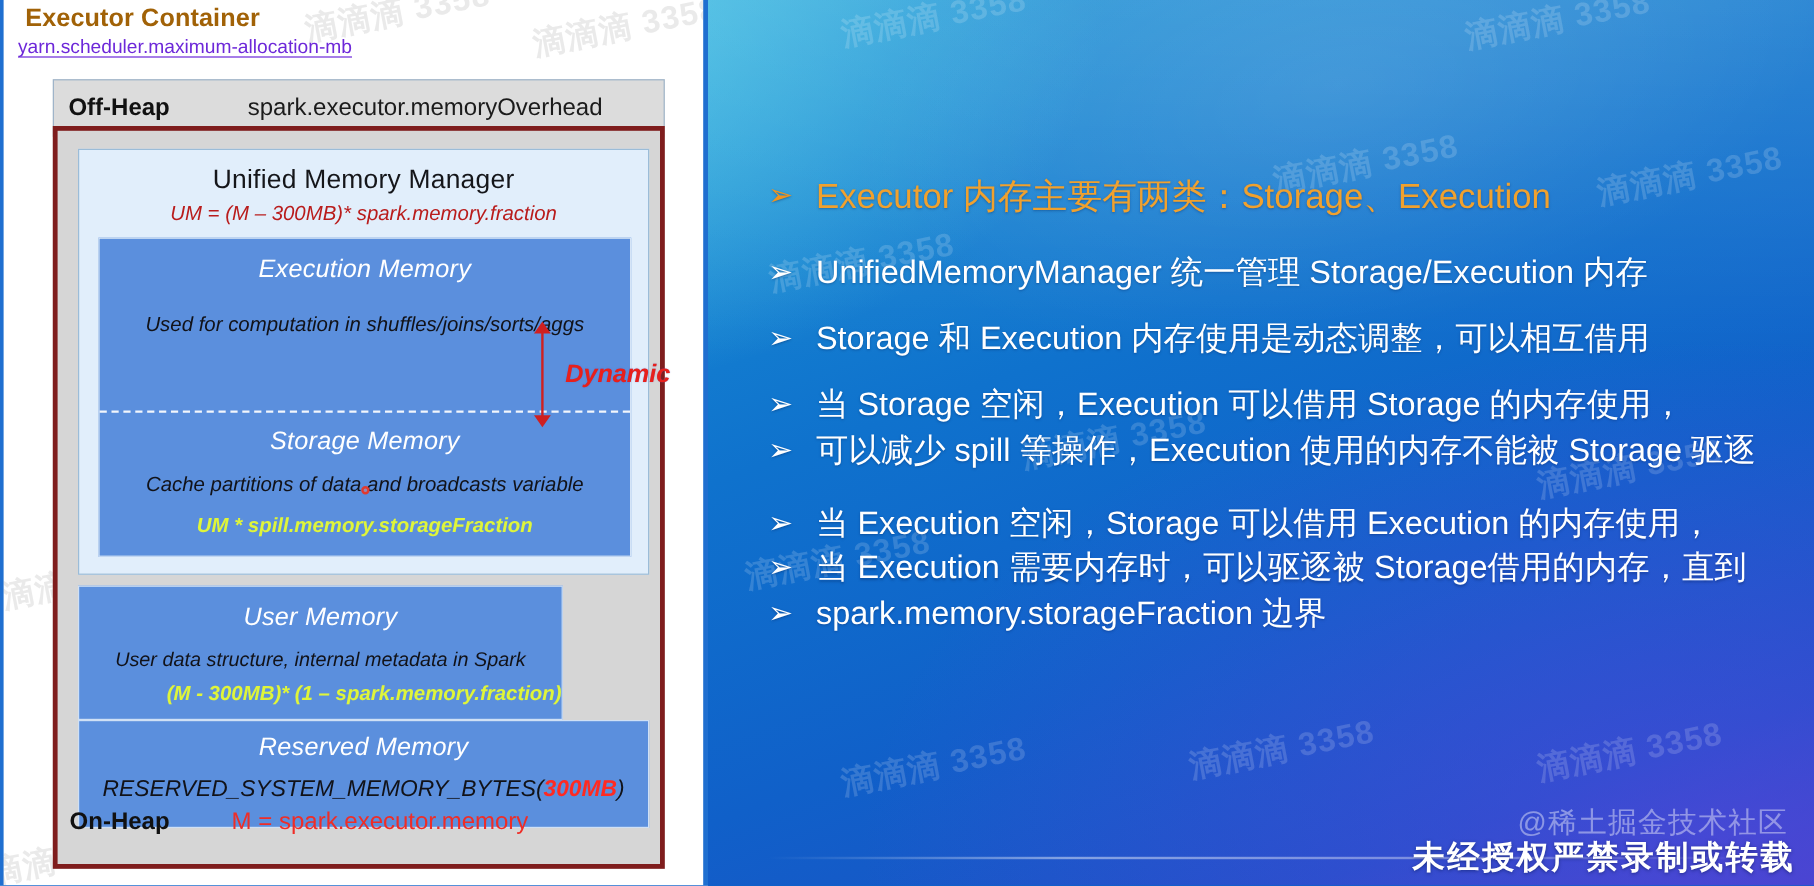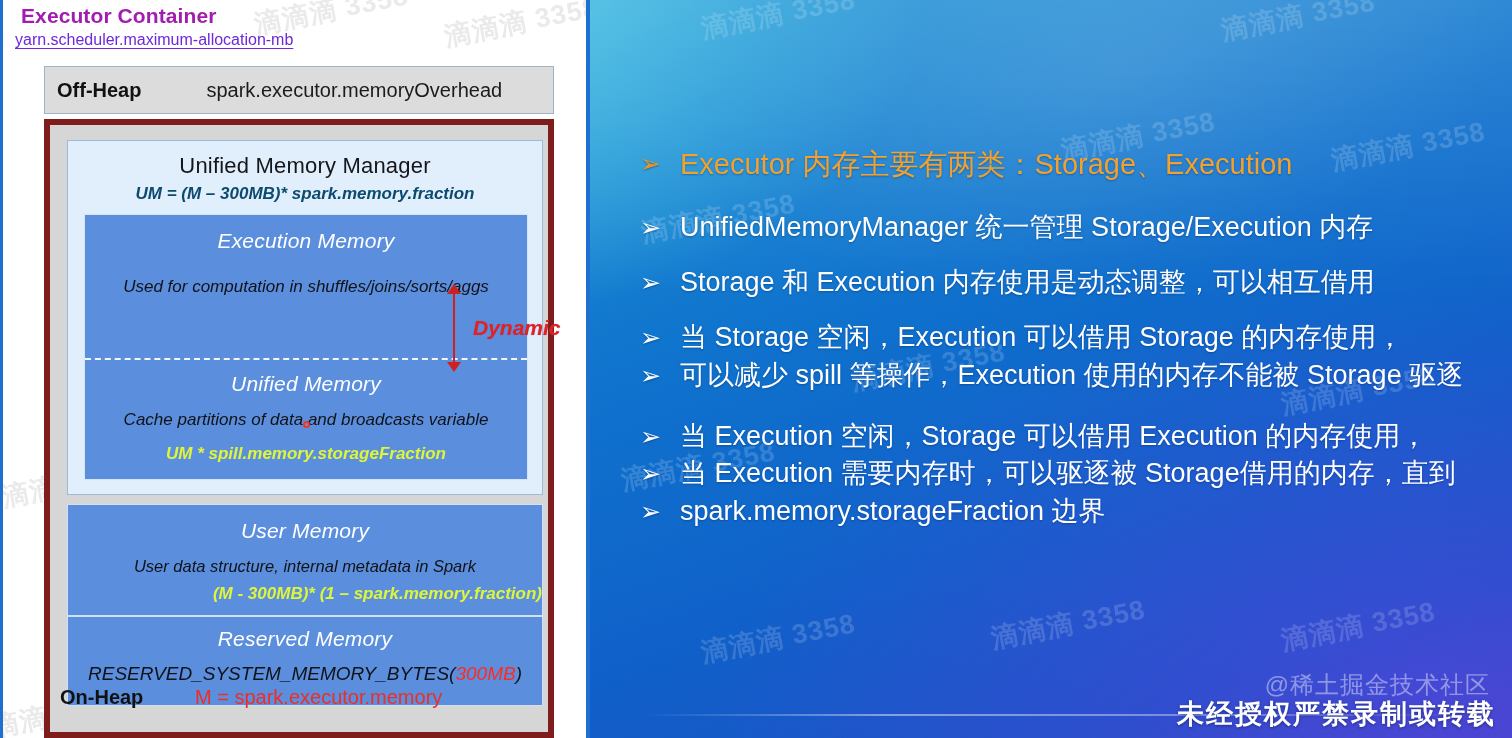--- a/index.html
+++ b/index.html
@@ -48,57 +48,57 @@
   
   .panel {
     position:absolute; left:0; top:0; width:590px; height:738px;
     background:#ffffff;
     border-right:4px solid #1f6fd0;
     border-left:3px solid #1f6fd0;
     overflow:hidden;
   }
   .panel-title {
     position:absolute; left:18px; top:4px;
-    font-size:21px; font-weight:bold; color:#a21caf;
+    font-size:21px; font-weight:bold; color:#a16207;
     letter-spacing:0.1px;
   }
   .panel-sub {
     position:absolute; left:12px; top:31px;
     font-size:16px; color:#6d28d9;
     text-decoration:underline;
     text-underline-offset:3px;
   }
 
   
   .offheap {
     position:absolute; left:41px; top:66px; width:510px; height:48px;
     background:#dcdcdc; border:1px solid #9fb4c9;
     display:flex; align-items:center;gap:43px;
   }
   .offheap-label { font-size:20px; font-weight:bold; color:#111; margin-left:12px; }
   .offheap-val   { font-size:20px; color:#1b1b1b; margin-left:22px; }
 
   
   .onheap {
-    position:absolute; left:41px; top:119px; width:510px; height:619px;
-    background:#d6d6d6; border:6px solid #7f1d1d;padding-left:32px;
+    position:absolute; left:41px; top:105px; width:510px; height:619px;
+    background:#d6d6d6; border:4px solid #7f1d1d;padding-left:32px;
   }
 
   
   .umm {
     position:absolute; left:17px; top:15px; width:476px; height:355px;
     background:#e1eefb; border:1px solid #9bbcd8;
   }
   .umm-title {
     text-align:center; font-size:22px; color:#15161a;
     margin-top:12px; letter-spacing:0.2px;
   }
   .umm-formula {
-    text-align:center; font-size:17px; font-style:italic; font-weight:bold;
-    color:#0c4a6e; margin-top:5px;
+    text-align:center; font-size:17px; font-style:italic; font-weight:normal;
+    color:#b91c1c; margin-top:5px;
   }
 
   
   .unified {
     position:absolute; left:16px; top:73px; width:444px; height:266px;
     background:#5b8fdd; border:1px solid #d5e4f6;
   }
   .blue-h1 {
     text-align:center; font-size:21px; font-style:italic; color:#ffffff;
     margin-top:14px; letter-spacing:0.2px;
@@ -135,37 +135,37 @@
   .dyn-arrow::after  { bottom:-9px; border-top:10px solid #cf2020; }
   .dyn-label {
     position:absolute; left:388px; top:101px;
     font-size:21px; font-style:italic; font-weight:bold; color:#e8201b;
     text-shadow:0 0 1px rgba(80,80,200,0.6);
     text-align:center;
   }
 
   
   .usermem {
-    position:absolute; left:17px; top:379px; width:476px; height:112px;
+    position:absolute; left:17px; top:379px; width:404px; height:112px;
     background:#5b8fdd; border:1px solid #cfe0f5;
   }
   .usermem .blue-desc { margin-top:14px; font-size:16.5px; }
   .usermem .blue-formula { margin-top:8px;text-align:right; }
 
   
   .resmem {
     position:absolute; left:17px; top:491px; width:476px; height:90px;
     background:#5b8fdd; border:1px solid #cfe0f5;
   }
   .resmem .blue-h1 { margin-top:10px; }
   .res-line {
     text-align:center; font-size:19px; font-style:italic; color:#111218;
     margin-top:12px;
   }
-  .res-300 { color:#ff2a22; font-weight:normal;margin-top:24px; }
+  .res-300 { color:#ff2a22; font-weight:bold;margin-top:24px; }
 
   
   .onheap-foot { position:absolute; left:0; right:0; bottom:10px; height:44px; }
   .onheap-label {
     position:absolute; left:10px; top:8px;
     font-size:20px; font-weight:bold; color:#111;
   }
   .onheap-val {
     position:absolute; left:145px; top:8px;
     font-size:20px; color:#ef2d27;
@@ -251,21 +251,21 @@
         <div class="umm-title">Unified Memory Manager</div>
         <div class="umm-formula">UM = (M – 300MB)* spark.memory.fraction</div>
 
         <div class="unified">
           <div class="blue-h1">Execution Memory</div>
           <div class="blue-desc">Used for computation in shuffles/joins/sorts/aggs</div>
 
           <div class="divider"></div>
 
           <div class="storage-part">
-            <div class="blue-h1">Unified Memory</div>
+            <div class="blue-h1">Storage Memory</div>
             <div class="blue-desc" style="margin-top:14px;">Cache partitions of data and broadcasts variable</div>
             <div class="blue-formula">UM * spill.memory.storageFraction</div>
           </div>
 
           <div class="red-dot"></div>
           <div class="dyn-arrow"></div>
           <div class="dyn-label">Dynamic</div>
         </div>
       </div>
 

